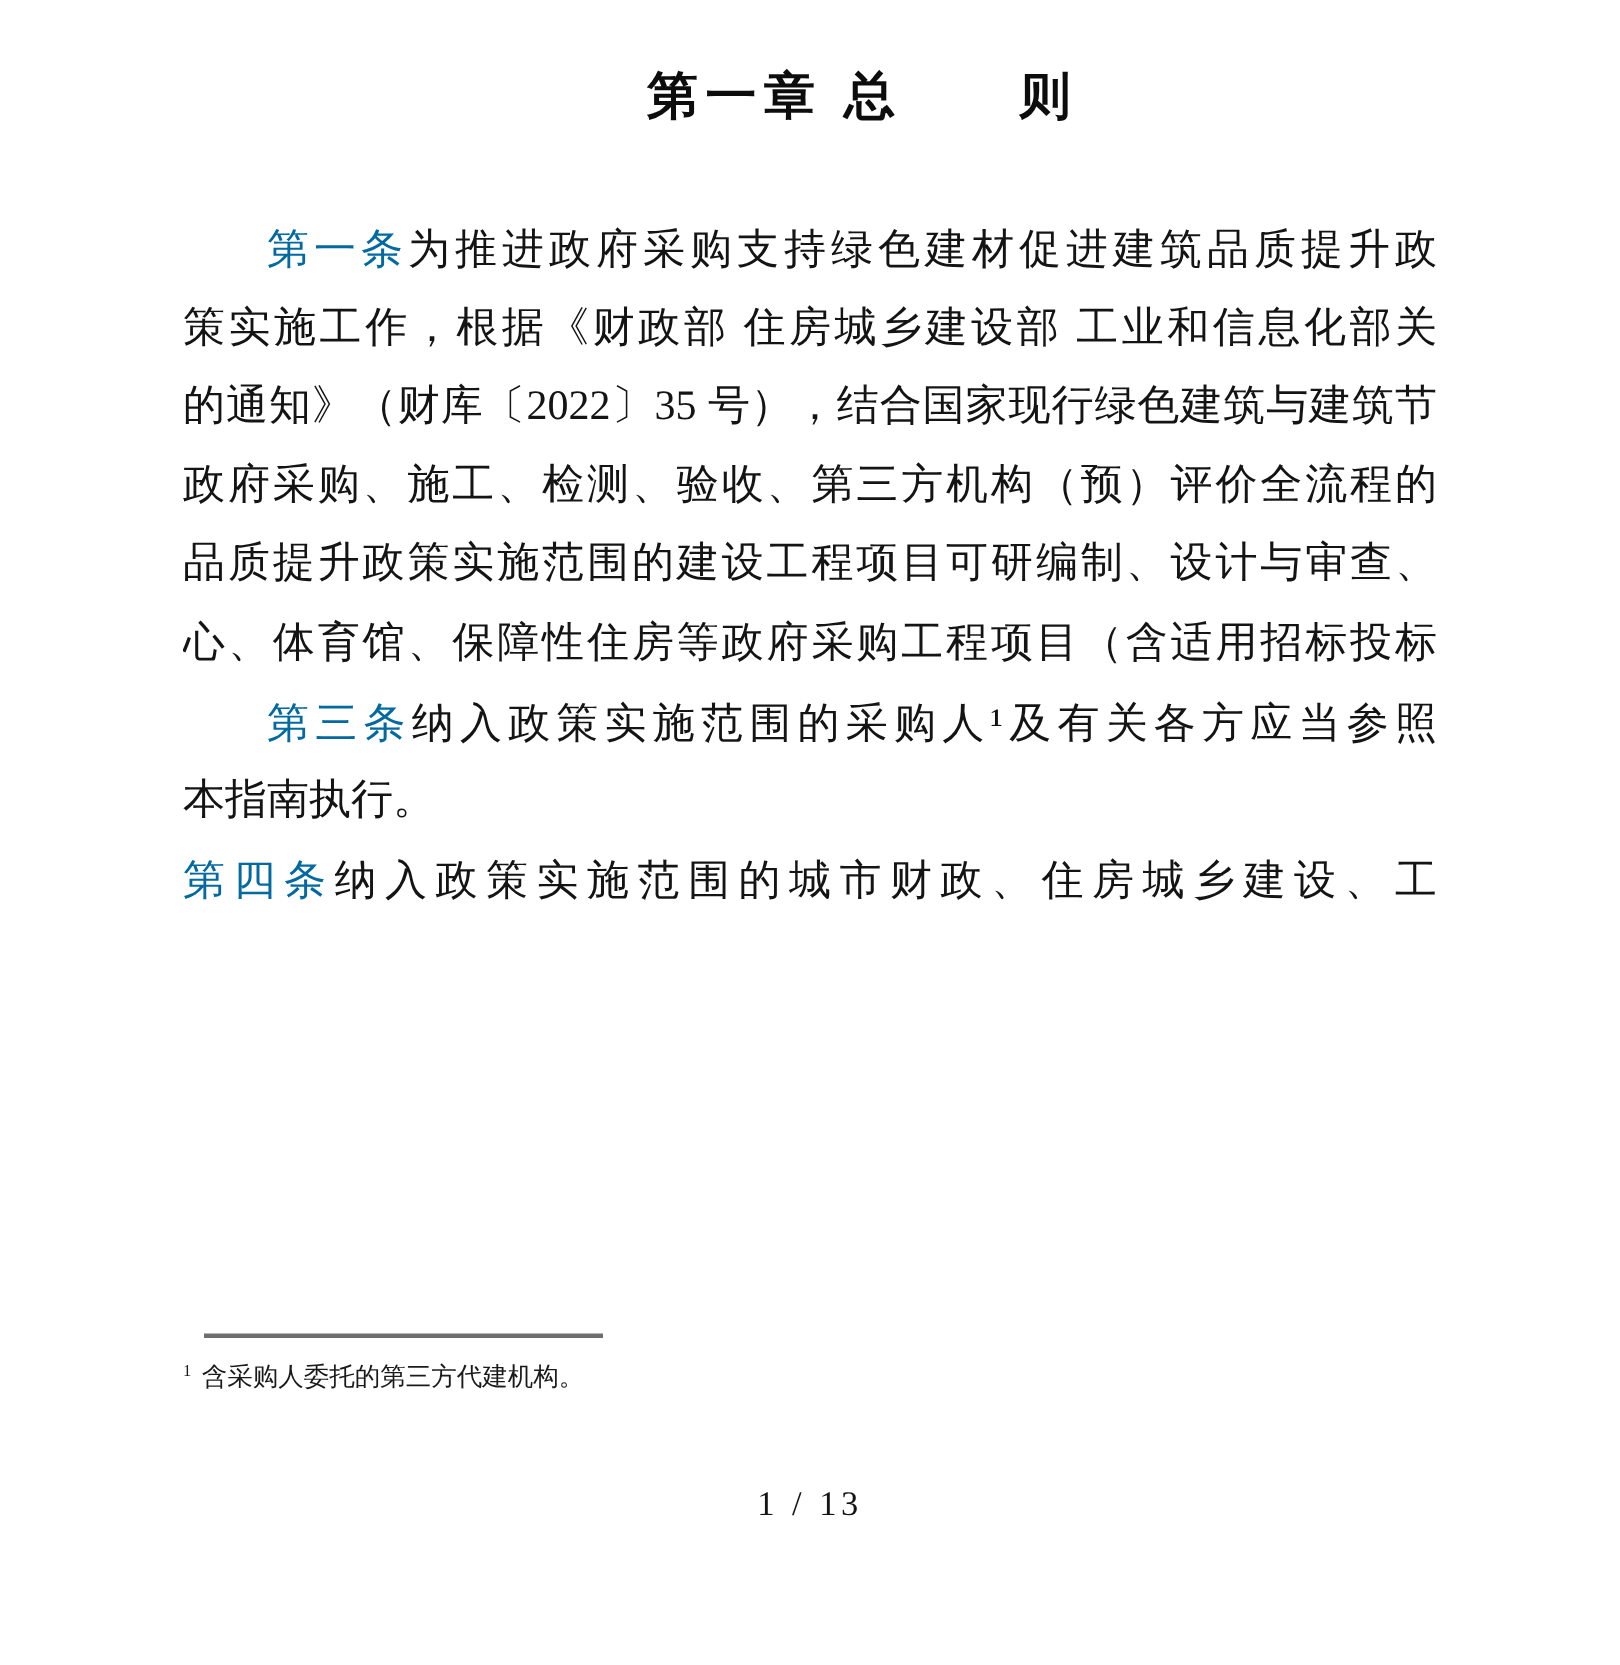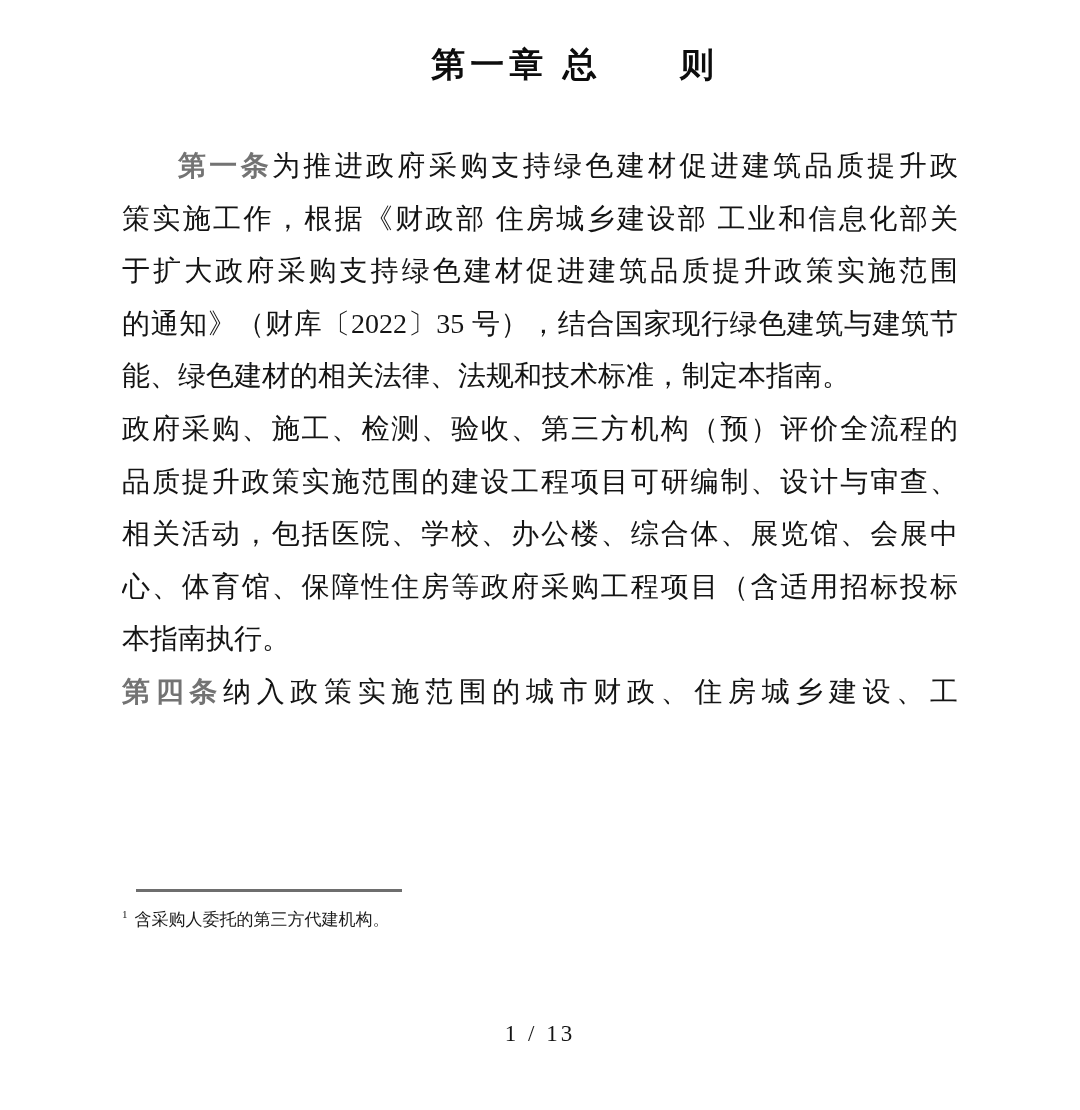--- a/index.html
+++ b/index.html
@@ -47,22 +47,22 @@
     overflow: hidden;
   }
   .line.last {
     text-align-last: auto;
   }
   .line.indent {
     text-indent: 56px;
   }
   .marker {
     font-family: "Liberation Sans", "DejaVu Sans", sans-serif;
-    font-weight: 700;
-    color: #737373;
+    font-weight: 400;
+    color: #0369a1;
   }
   .footnote-rule {
     position: absolute;
     left: 136px;
     top: 889px;
     width: 266px;
     height: 3px;
     background: #6e6e6e;
   }
   .footnote {
@@ -74,45 +74,43 @@
     line-height: 26px;
     color: #1a1a1a;
   }
   .footnote sup {
     font-size: 11px;
     margin-right: 7px;
   }
   .page-number {
     position: absolute;
     left: 0;
-    top: 1021px;
+    top: 990px;
     width: 100%;
     text-align: center;
     font-size: 23px;
     letter-spacing: 3px;
     color: #151515;
   }
 </style>
 </head>
 <body>
 
 <div class="page">
 
   <h1 class="chapter-title">第一章 总　　则</h1>
 
   <div class="doc-body">
     <div class="line indent"><span class="marker">第一条</span><span>为推进政府采购支持绿色建材促进建筑品质提升政</span></div>
     <div class="line"><span>策实施工作，根据《财政部 住房城乡建设部 工业和信息化部关</span></div>
-    <div class="line"><span>于扩大政府采购支持绿色建材促进建筑品质提升政策实施范围</span></div>
     <div class="line"><span>的通知》（财库〔2022〕35 号），结合国家现行绿色建筑与建筑节</span></div>
-    <div class="line last"><span>能、绿色建材的相关法律、法规和技术标准，制定本指南。</span></div>
     <div class="line"><span>政府采购、施工、检测、验收、第三方机构（预）评价全流程的</span></div>
     <div class="line"><span>品质提升政策实施范围的建设工程项目可研编制、设计与审查、</span></div>
-    <div class="line"><span>相关活动，包括医院、学校、办公楼、综合体、展览馆、会展中</span></div>
     <div class="line"><span>心、体育馆、保障性住房等政府采购工程项目（含适用招标投标</span></div>
+    <div class="line indent"><span class="marker">第三条</span><span>纳入政策实施范围的采购人¹及有关各方应当参照</span></div>
     <div class="line last"><span>本指南执行。</span></div>
     <div class="line"><span class="marker">第四条</span><span>纳入政策实施范围的城市财政、住房城乡建设、工</span></div>
   </div>
 
   <div class="footnote-rule"></div>
 
   <div class="footnote"><sup>1</sup><span>含采购人委托的第三方代建机构。</span></div>
 
   <div class="page-number">1 / 13</div>
 

